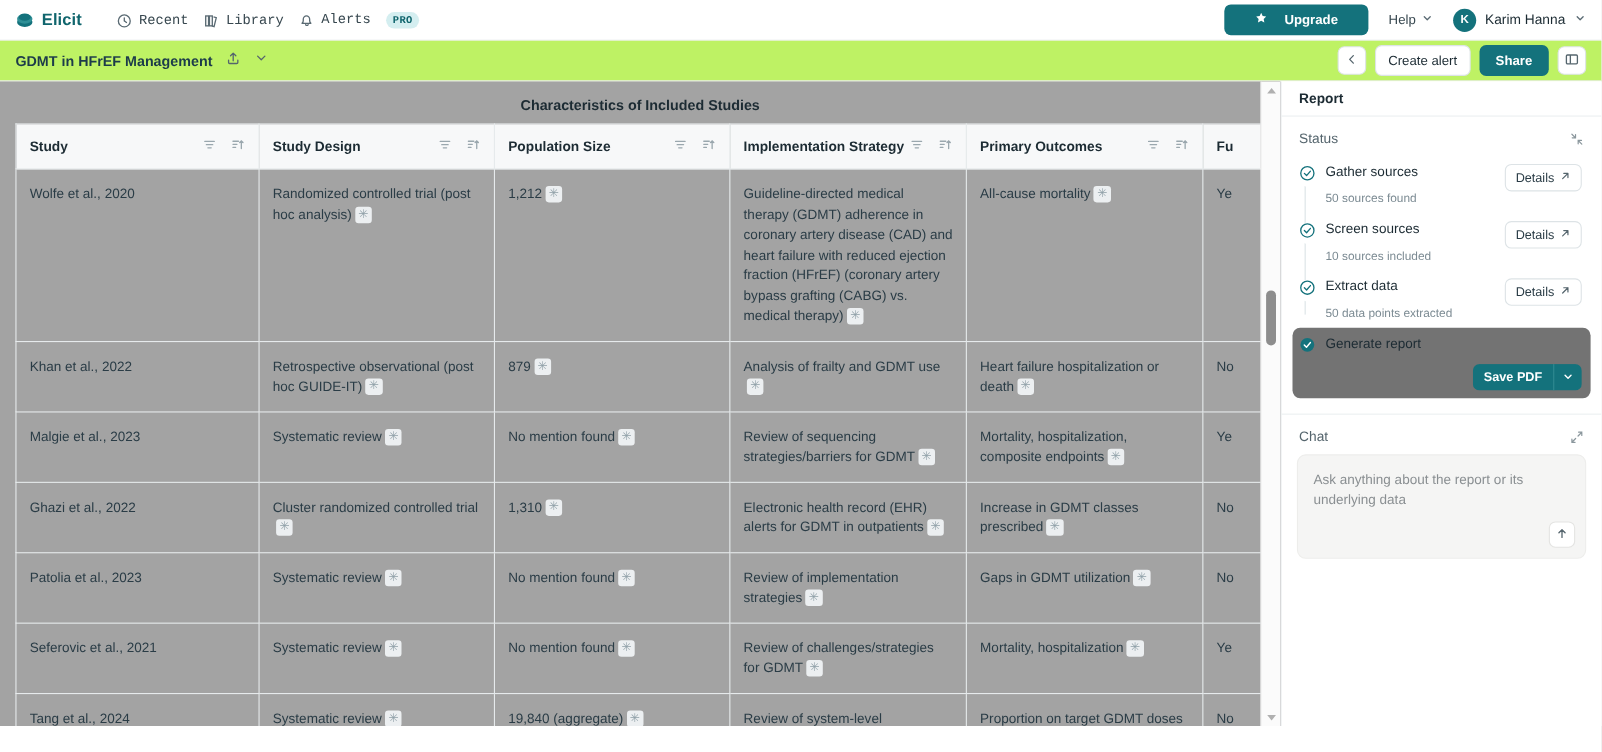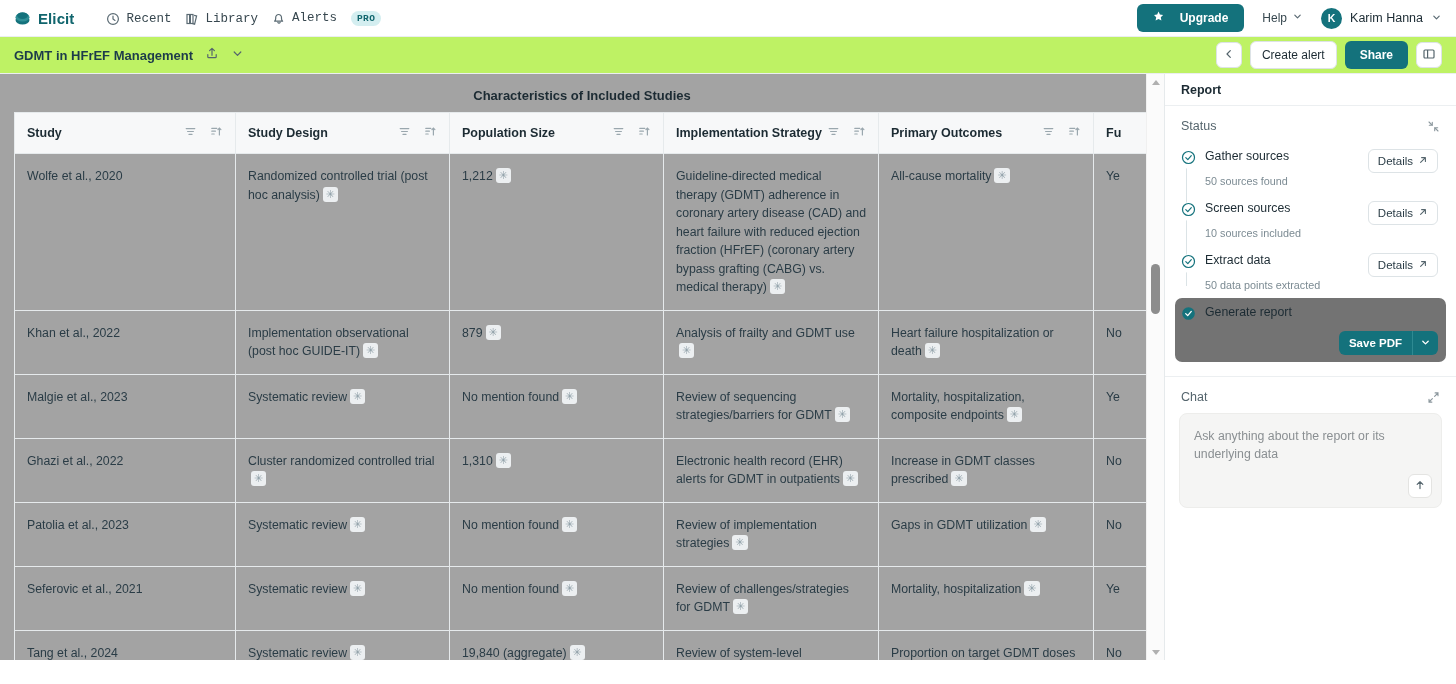--- a/index.html
+++ b/index.html
@@ -31,21 +31,21 @@
     background: #d4eef0; color: #10656d;
     font-size: 9.5px; font-weight: 700;
     padding: 2px 6px 2px 6px; border-radius: 9px;
     letter-spacing: .4px;
   }
   .topnav-right { margin-left: auto; display: flex; align-items: center; gap: 18px; }
   .btn-upgrade {
     background: #14727c; color: #fff;
     border: none; border-radius: 6px;
     font-size: 12px; font-weight: 700;
-    padding: 7px 16px; display: flex; align-items: center; gap: 16px;
+    padding: 7px 28px; display: flex; align-items: center; gap: 16px;
     cursor: pointer; font-family: inherit;
   }
   .help-menu { display: flex; align-items: flex-end; gap: 5px; font-size: 12px; color: #37474f; cursor: pointer; }
   .user-menu { display: flex; align-items: center; gap: 8px; cursor: pointer; }
   .avatar {
     width: 21px; height: 21px; border-radius: 50%;
     background: #14727c; color: #fff;
     font-size: 10.5px; font-weight: 700;
     display: flex; align-items: center; justify-content: center;
   }
@@ -454,21 +454,21 @@
             <tr>
               <td><span>Wolfe et al., 2020</span></td>
               <td><span>Randomized controlled trial (post hoc analysis)</span><span class="cite">✳</span></td>
               <td><span>1,212</span><span class="cite">✳</span></td>
               <td><span>Guideline-directed medical therapy (GDMT) adherence in coronary artery disease (CAD) and heart failure with reduced ejection fraction (HFrEF) (coronary artery bypass grafting (CABG) vs. medical therapy)</span><span class="cite">✳</span></td>
               <td><span>All-cause mortality</span><span class="cite">✳</span></td>
               <td><span>Ye</span></td>
             </tr>
             <tr>
               <td><span>Khan et al., 2022</span></td>
-              <td><span>Implementation observational (post hoc GUIDE-IT)</span><span class="cite">✳</span></td>
+              <td><span>Retrospective observational (post hoc GUIDE-IT)</span><span class="cite">✳</span></td>
               <td><span>879</span><span class="cite">✳</span></td>
               <td><span>Analysis of frailty and GDMT use</span><span class="cite">✳</span></td>
               <td><span>Heart failure hospitalization or death</span><span class="cite">✳</span></td>
               <td><span>No</span></td>
             </tr>
             <tr>
               <td><span>Malgie et al., 2023</span></td>
               <td><span>Systematic review</span><span class="cite">✳</span></td>
               <td><span>No mention found</span><span class="cite">✳</span></td>
               <td><span>Review of sequencing strategies/barriers for GDMT</span><span class="cite">✳</span></td>

